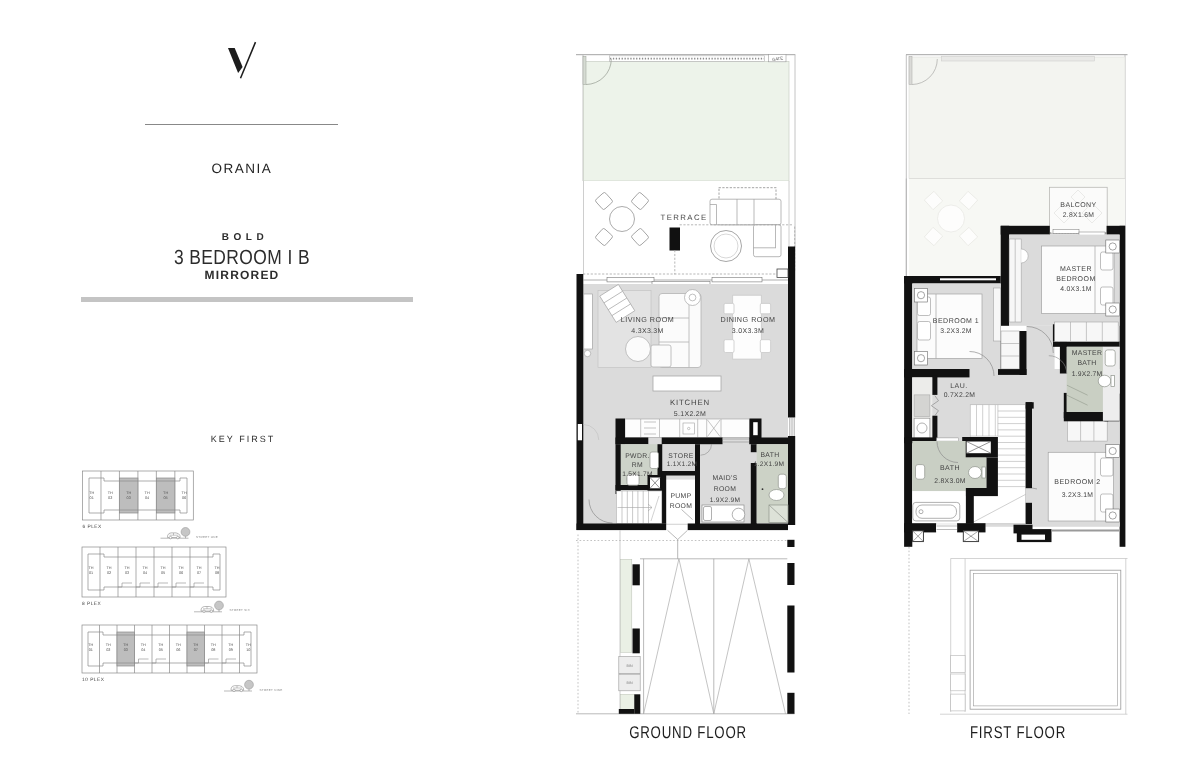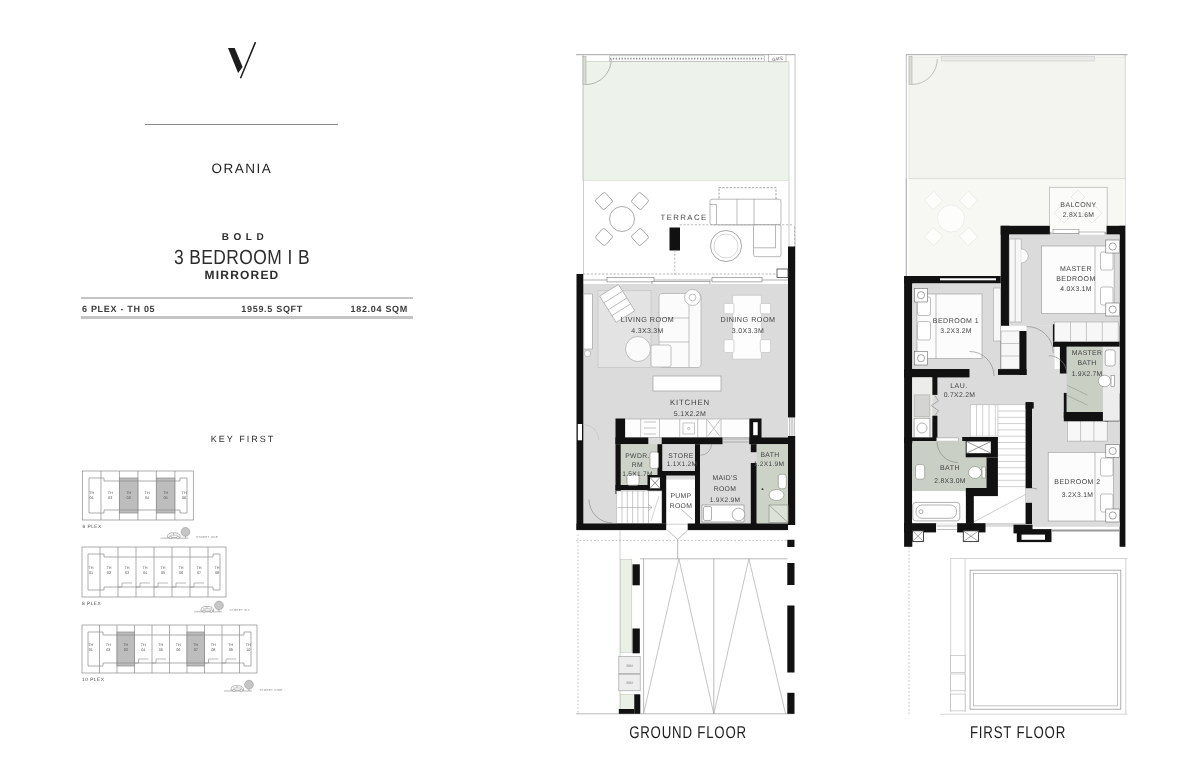--- a/index.html
+++ b/index.html
@@ -29,25 +29,20 @@
 
   <div class="abs ctr" style="left:122px;top:267.5px;width:240px;font-size:12px;font-weight:bold;letter-spacing:1.2px;color:#2c2c2c;">MIRRORED</div>
 
   <div class="abs" style="left:81px;top:297px;width:332px;font-size:9px;font-weight:bold;color:#3c3c3c;letter-spacing:0.7px;">
 
 
     <div style="height:1px;background:#c4c4c4;"></div>
 
     <div style="height:1px;background:#c4c4c4;"></div>
 
-    <div style="position:relative;height:16.5px;">
-      <span style="position:absolute;left:1px;top:4.5px;">6 PLEX - TH 05</span>
-      <span style="position:absolute;right:110px;top:4.5px;">1959.5 SQFT</span>
-      <span style="position:absolute;right:5px;top:4.5px;">182.04 SQM</span>
-    </div>
     <div style="height:1px;background:#c4c4c4;"></div>
 
     <div style="height:1px;background:#c4c4c4;"></div>
 
     <div style="height:1px;background:#c4c4c4;"></div>
   </div>
 
   <div class="abs ctr" style="left:123px;top:433.5px;width:240px;font-size:9px;letter-spacing:2px;color:#2c2c2c;">KEY FIRST</div>
 
   <svg class="abs" style="left:60px;top:450px;" width="360" height="270" viewBox="0 0 360 270" fill="none">

